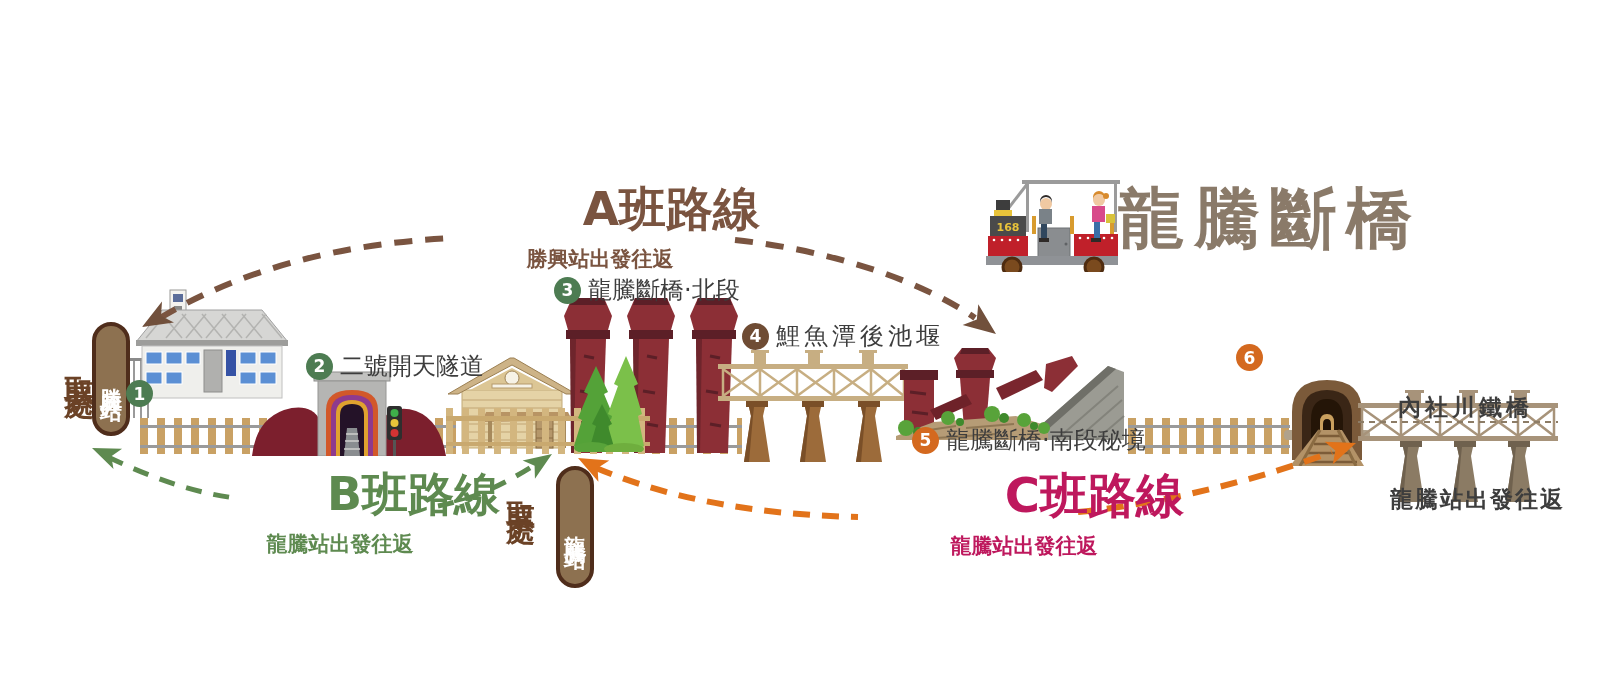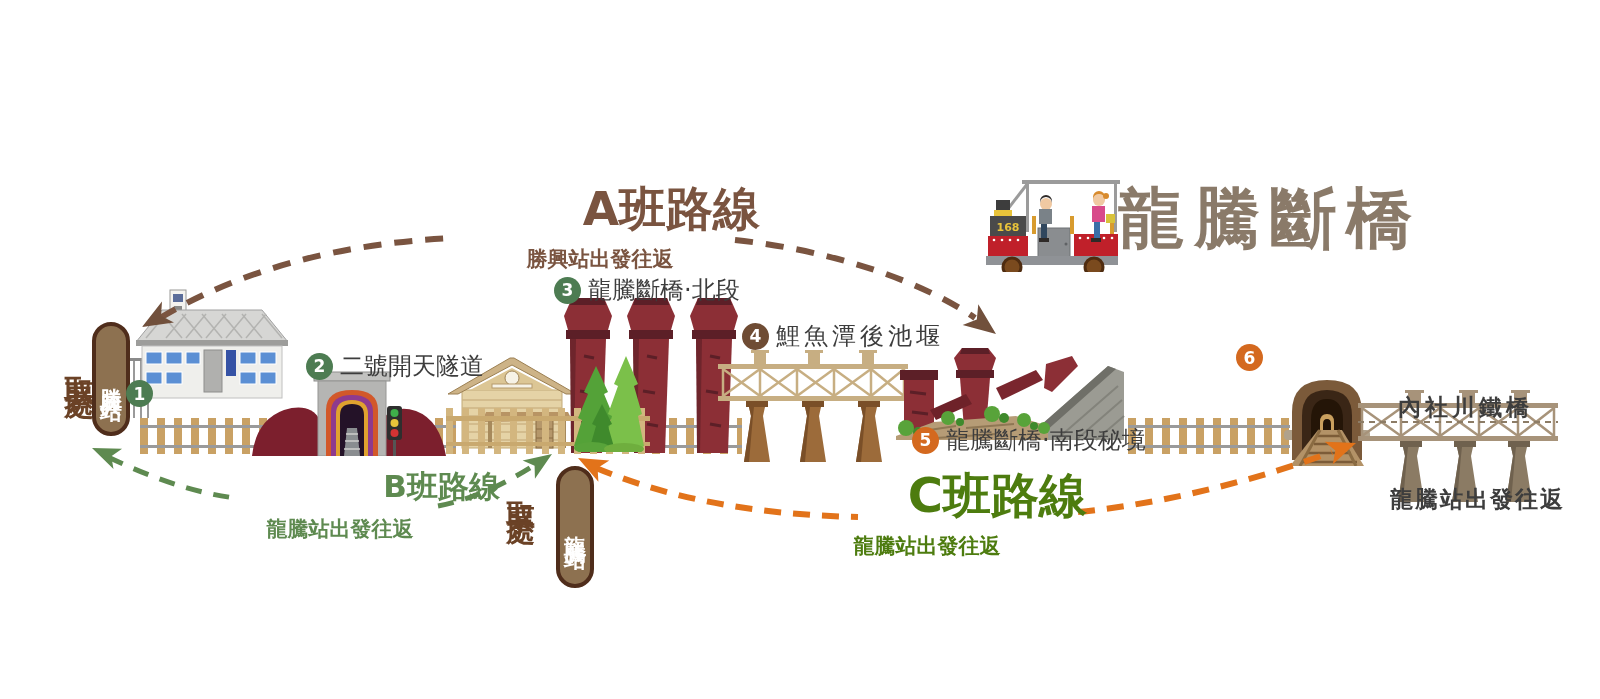--- a/index.html
+++ b/index.html
@@ -7,22 +7,22 @@
          font-family:"DejaVu Sans","Liberation Sans",sans-serif;}
   .abs{position:absolute;}
   
   #map-title{left:1118px;top:174px;font-size:66px;font-weight:bold;color:#8a7a69;letter-spacing:10px;white-space:nowrap;}
   .route-label{text-align:center;white-space:nowrap;}
   .route-label .rname{font-weight:bold;line-height:1.05;text-align:right;}
   .route-label .rsub{font-weight:bold;font-size:21px;margin-top:12px;}
   #route-a-label{left:440px;top:184px;width:320px;color:#7a5440;}
   #route-a-label .rname{font-size:47px;}
   #route-b-label{left:180px;top:470px;width:320px;color:#5e8a50;}
-  #route-b-label .rname{font-size:31px;}
-  #route-c-label{left:767px;top:470px;width:320px;color:#4d7c0f;}
+  #route-b-label .rname{font-size:46px;}
+  #route-c-label{left:864px;top:470px;width:320px;color:#be185d;}
   #route-c-label .rname{font-size:48px;}
   .vtext{writing-mode:vertical-rl;text-orientation:upright;font-weight:bold;color:#6b4226;}
   #ticket-left-label{left:58px;top:352px;font-size:30px;letter-spacing:7px;}
   #ticket-mid-label{left:501px;top:478px;font-size:29px;letter-spacing:7px;}
   .badge{writing-mode:vertical-rl;text-orientation:upright;background:#8d7150;border:4px solid #4f2d1b;
          border-radius:22px;color:#fff;font-weight:bold;font-size:22px;letter-spacing:6px;
          display:flex;align-items:center;justify-content:center;box-sizing:border-box;}
   #ticket-left-badge{left:92px;top:322px;width:38px;height:114px;}
   #ticket-mid-badge{left:556px;top:466px;width:38px;height:122px;}
   .spot{display:flex;align-items:center;gap:7px;white-space:nowrap;}

